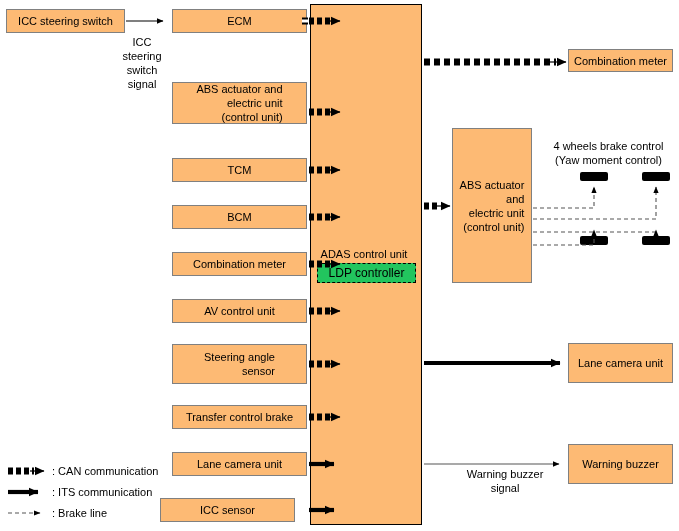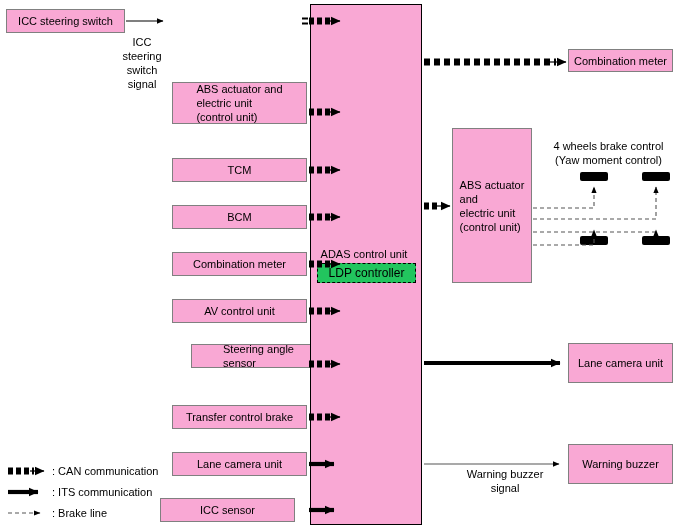--- a/index.html
+++ b/index.html
@@ -12,25 +12,25 @@
     width: 679px;
     height: 531px;
     background: #ffffff;
     font-family: "Liberation Sans", sans-serif;
     overflow: hidden;
   }
   .box {
     position: absolute;
     box-sizing: border-box;
     border: 1px solid #808080;
-    background: #f9a8d4;
+    background: #fdba74;
     display: flex;
     align-items: center;
     justify-content: center;
-    text-align: left;
+    text-align: right;
     color: #000000;
     font-size: 11px;
     line-height: 14px;
     white-space: pre-line;
   }
   .box.dark {
     border: 1px solid #000000;
   }
   .lbl {
     position: absolute;
@@ -74,34 +74,35 @@
     color: #3a3a3a;
   }
 </style>
 </head>
 <body>
 
 <div id="canvas">
 
   <div class="box" style="left:6px; top:9px; width:119px; height:24px;">ICC steering switch</div>
 
+  <div class="box" style="left:172px; top:9px; width:135px; height:24px;">ECM</div>
 
   <div class="box" style="left:172px; top:82px; width:135px; height:42px;">ABS actuator and
 electric unit
 (control unit)</div>
 
   <div class="box" style="left:172px; top:158px; width:135px; height:24px;">TCM</div>
 
   <div class="box" style="left:172px; top:205px; width:135px; height:24px;">BCM</div>
 
   <div class="box" style="left:172px; top:252px; width:135px; height:24px;">Combination meter</div>
 
   <div class="box" style="left:172px; top:299px; width:135px; height:24px;">AV control unit</div>
 
-  <div class="box" style="left:172px; top:344px; width:135px; height:24px;margin-left:19px;">Steering angle
+  <div class="box" style="left:172px; top:344px; width:135px; height:40px;">Steering angle
 sensor</div>
 
   <div class="box" style="left:172px; top:405px; width:135px; height:24px;">Transfer control brake</div>
 
   <div class="box" style="left:172px; top:452px; width:135px; height:24px;">Lane camera unit</div>
 
   <div class="box" style="left:160px; top:498px; width:135px; height:24px;">ICC sensor</div>
 
   <div class="box dark" style="left:310px; top:4px; width:112px; height:521px;"></div>
   <div class="lbl" style="left:310px; top:247px; width:108px;">ADAS control unit</div>

